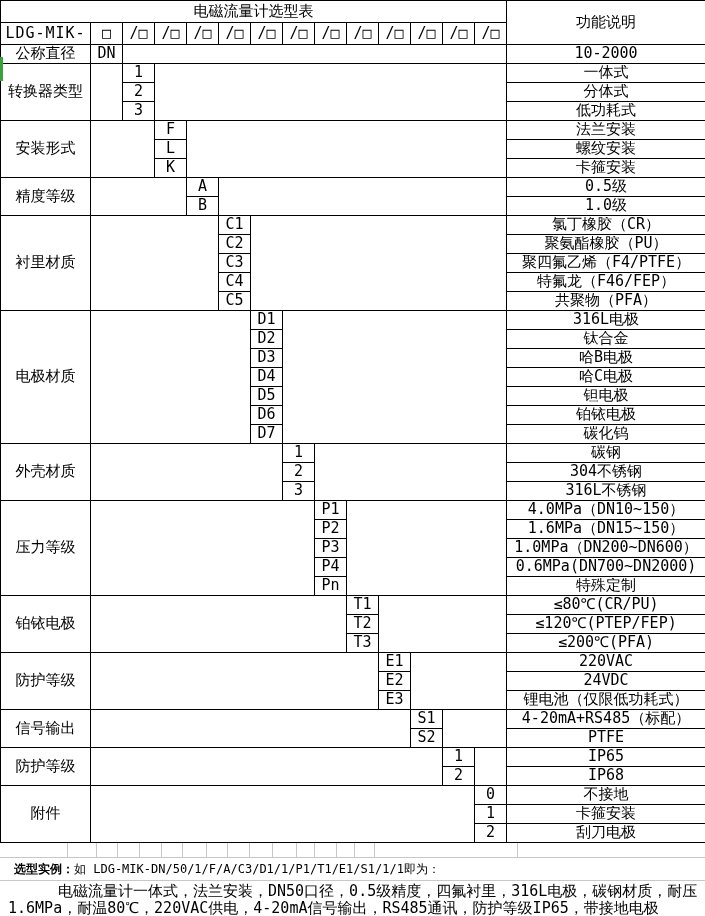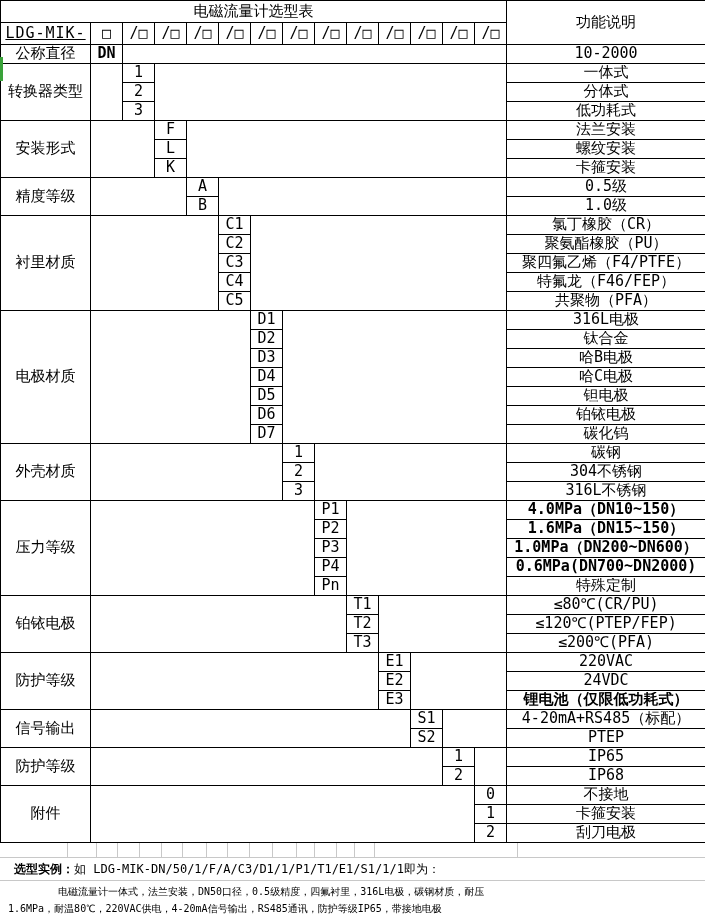--- a/index.html
+++ b/index.html
@@ -15,26 +15,26 @@
   table.sel td {
     border: 1px solid #000; padding: 0;
     font-size: 15px; line-height: 1.05;
     text-align: center; vertical-align: middle;
     overflow: hidden; white-space: nowrap;
   }
   tr.rh  { height: 19px; }
   tr.hdr { height: 22px; }
   td.title-cell { font-size: 16px; margin-top: 17px; }
   td.fn-header  { font-size: 16px; }
-  td.model-label { font-size: 15px; letter-spacing: 1px; text-decoration: underline; }
+  td.model-label { font-size: 15px; letter-spacing: 1px; }
   td.boxcell { font-size: 15px; }
   td.lab  { font-size: 15px; }
   td.code { font-size: 15px; }
   td.desc { font-size: 15px; border-radius: 6px; }
-  td.al   { text-align: left; padding-left: 2px; font-weight: bold; }
+  td.al   { text-align: left; padding-left: 2px; }
   
   .grid-row {
     display: flex; height: 15px; width: 705px;
     border-bottom: 1px solid #c8c8c8; box-sizing: border-box;
   }
   .grid-row .gcell {
     height: 100%; box-sizing: border-box;
     border-right: 1px solid #c8c8c8;
   }
   .grid-row .gcell:last-child { border-right: none; }
@@ -42,21 +42,21 @@
   .example { width: 705px; }
   .ex-line1 {
     height: 22px; line-height: 22px; font-size: 12px;
     border-bottom: 1px solid #c8c8c8; padding-left: 14px;
     white-space: nowrap; overflow: hidden;
   }
   .ex-line1 b { font-weight: bold; }
   .ex-body {
     border-bottom: 1px solid #c8c8c8; padding: 2px 0 2px 0;
   }
-  .ex-body .bl { font-size: 10px; line-height: 17px; white-space: nowrap; overflow: hidden; }
+  .ex-body .bl { font-size: 15px; line-height: 17px; white-space: nowrap; overflow: hidden; }
   .ex-body .bl1 { padding-left: 58px; }
   .ex-body .bl2 { padding-left: 8px; }
   .green-mark {
     position: absolute; left: 0; top: 57px;
     width: 3px; height: 24px; background: #3aa23a;
   }
 </style>
 </head>
 <body>
 
@@ -274,21 +274,21 @@
         </tr>
         <tr class="rh">
           <td class="lab" rowspan="2">信号输出</td>
           <td rowspan="2" colspan="10"></td>
           <td class="code">S1</td>
           <td rowspan="2" colspan="2"></td>
           <td class="desc">4-20mA+RS485（标配）</td>
         </tr>
         <tr class="rh">
           <td class="code">S2</td>
-          <td class="desc">PTEP</td>
+          <td class="desc">PTFE</td>
         </tr>
         <tr class="rh">
           <td class="lab" rowspan="2">防护等级</td>
           <td rowspan="2" colspan="11"></td>
           <td class="code">1</td>
           <td rowspan="2" colspan="1"></td>
           <td class="desc">IP65</td>
         </tr>
         <tr class="rh">
           <td class="code">2</td>

